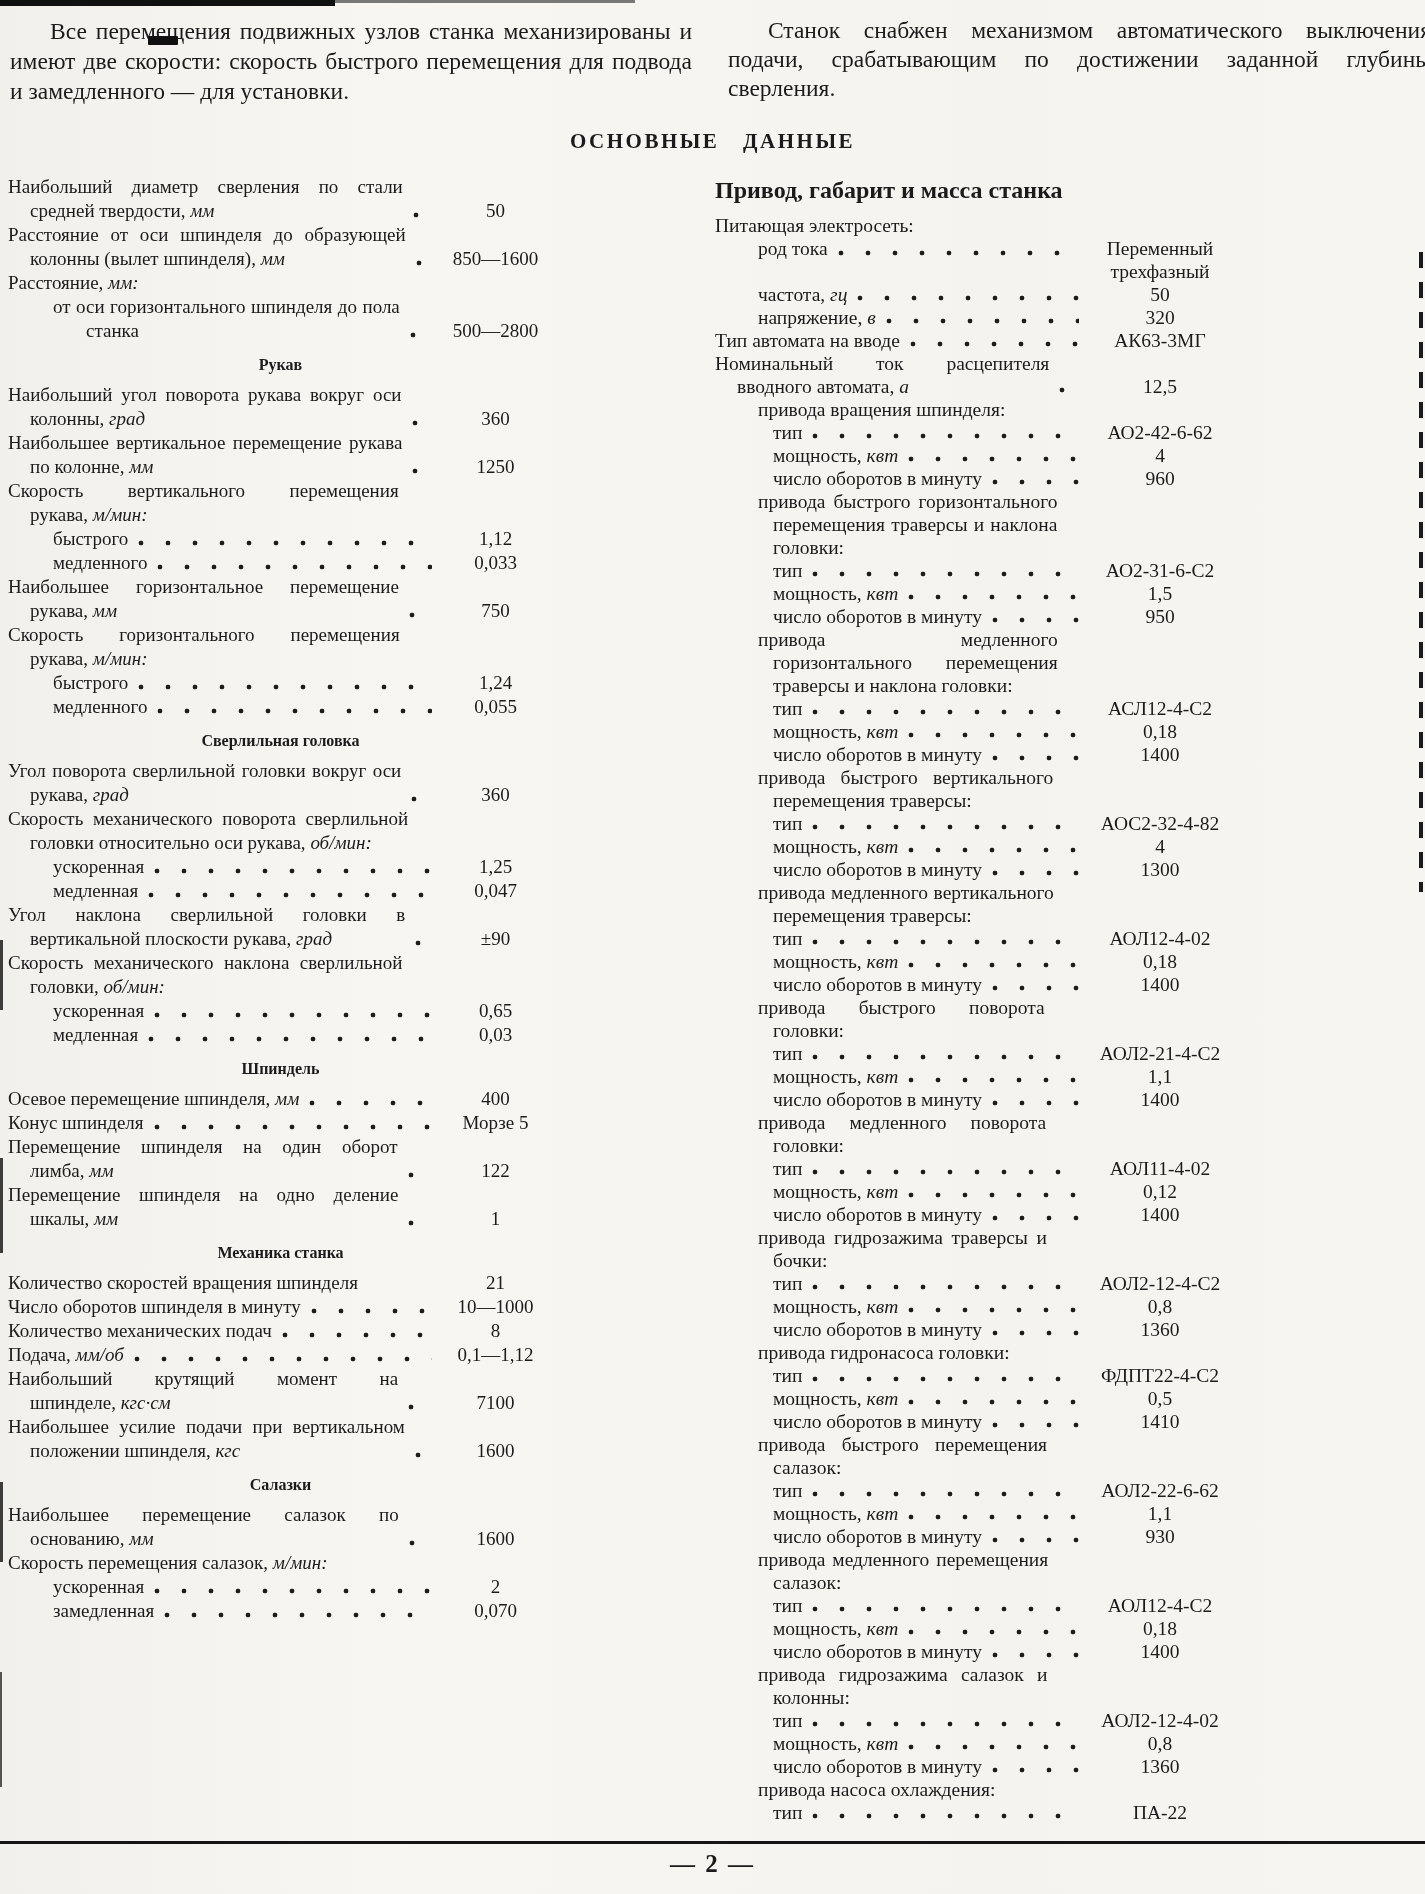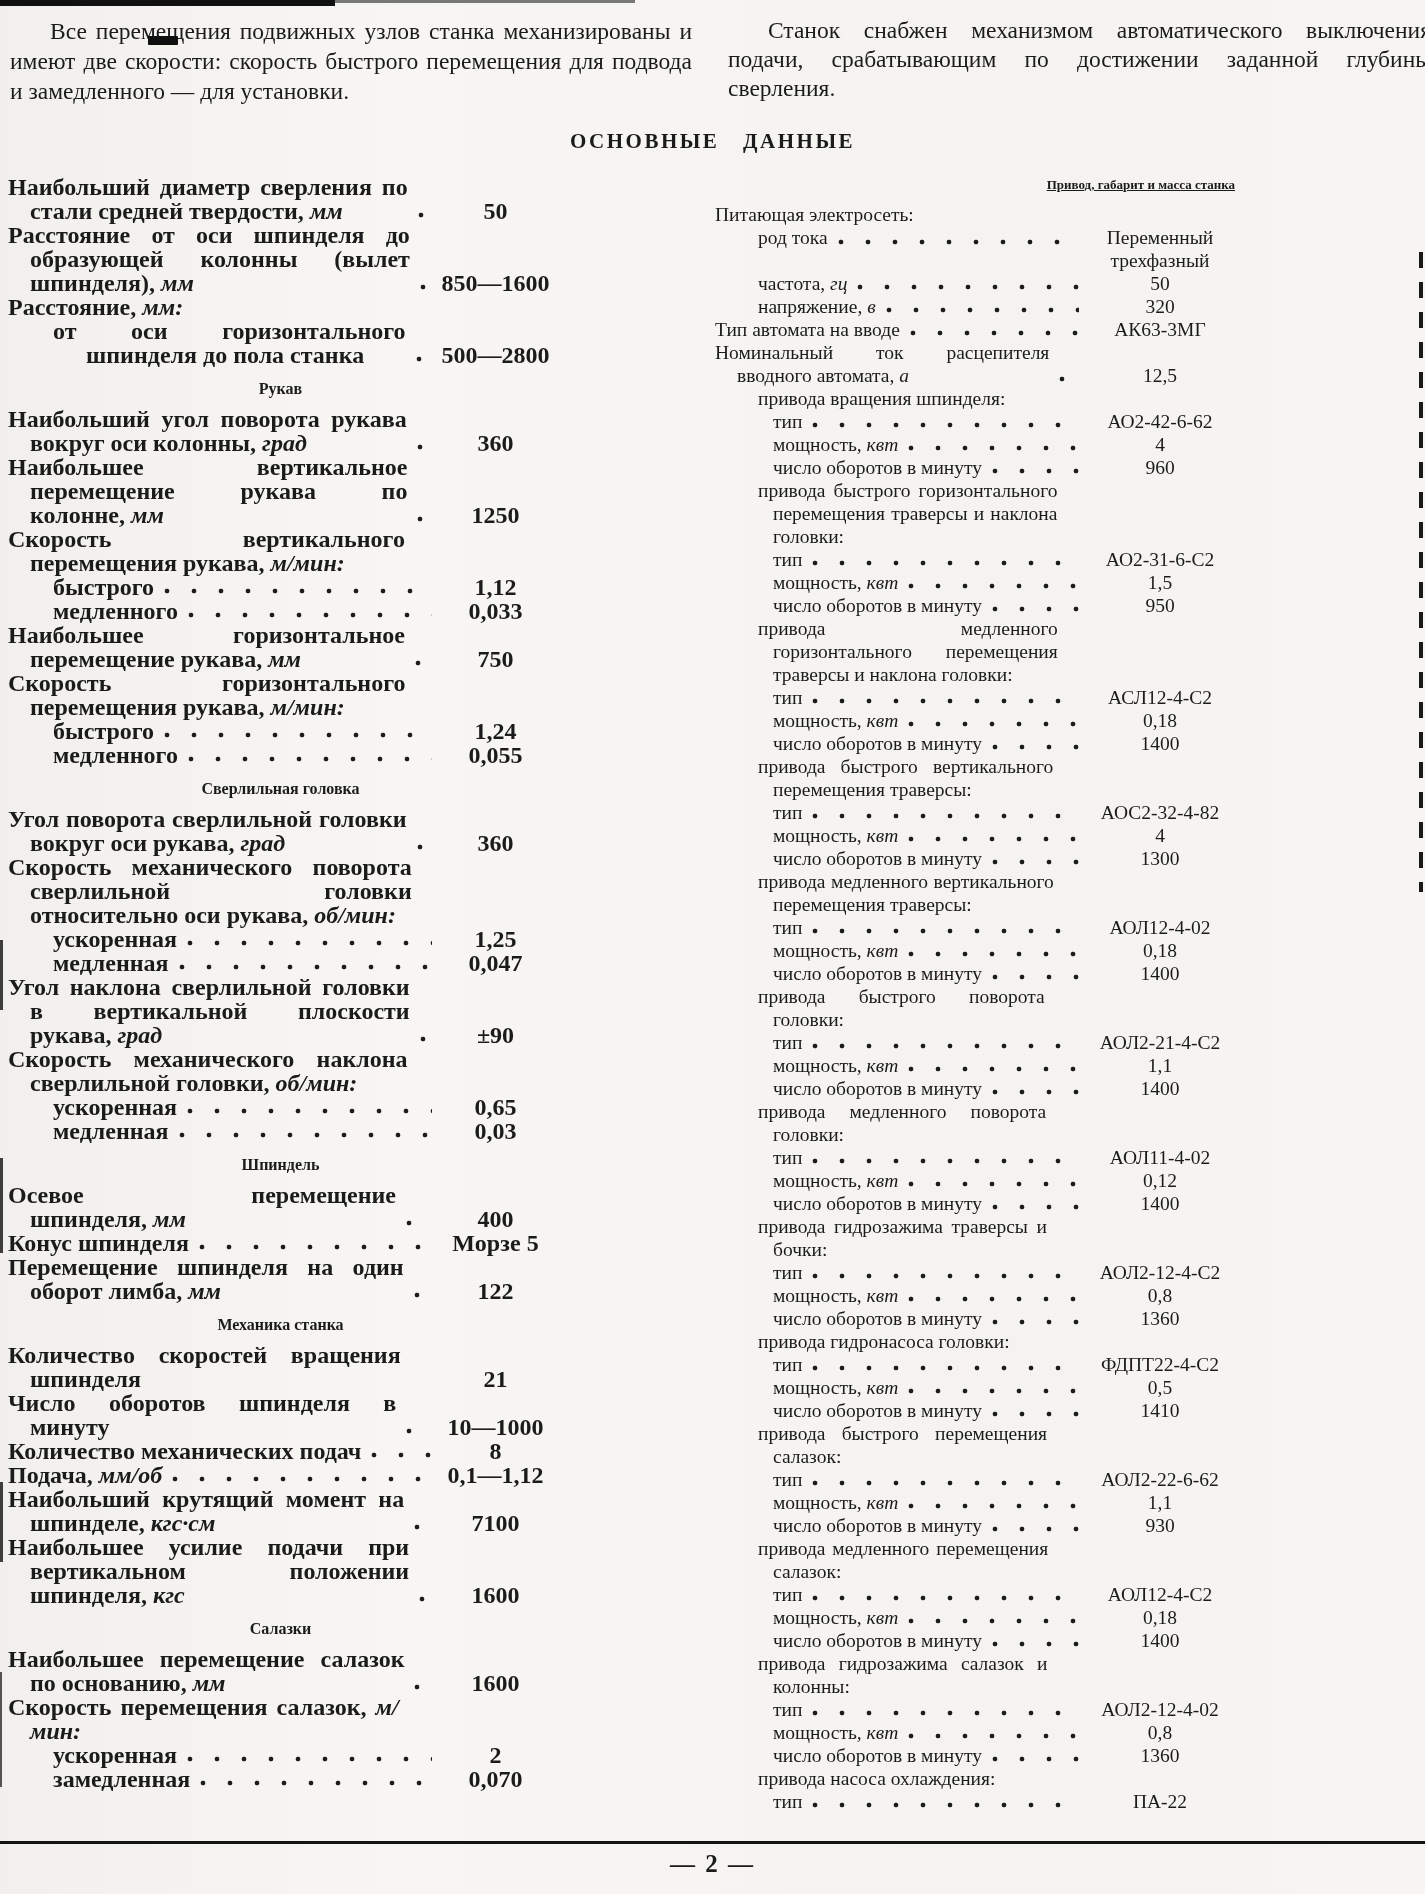--- a/index.html
+++ b/index.html
@@ -34,26 +34,26 @@
     margin:23px 0 0 0;text-align:center;font-size:21px;font-weight:bold;
     letter-spacing:2.5px;word-spacing:16px;
   }
 
   
   .columns{display:flex;margin-top:21px;padding-left:8px;}
   .col-left{width:545px;flex:0 0 auto;}
   .col-spacer{width:162px;flex:0 0 auto;}
   .col-right{width:520px;flex:0 0 auto;}
 
-  .right-heading{margin:2px 0 10px 0;text-align:right;font-size:13px;font-weight:bold;text-decoration:underline;}
+  .right-heading{margin:2px 0 10px 0;text-align:left;font-size:24px;font-weight:bold;}
 
   .sec{text-align:center;font-weight:bold;font-size:16px;margin:13px 0 9px 0;}
 
   .row{display:flex;align-items:stretch;}
-  .col-left .row{font-size:24px;line-height:24px;font-weight:bold;}
+  .col-left .row{font-size:19px;line-height:24px;}
   .col-right .row{font-size:19.5px;line-height:23px;}
 
   .row .txt{flex:0 1 auto;min-width:0;text-align:justify;padding-left:22px;text-indent:-22px;}
   .col-left .lvl1 .txt{padding-left:78px;text-indent:-33px;}
   .col-right .lvl1 .txt{padding-left:58px;text-indent:-15px;}
   .col-right .lvl2 .txt{padding-left:58px;text-indent:0;}
   .unit{font-style:italic;}
 
   .dots{
     flex:1 1 26px;min-width:10px;height:6px;align-self:flex-end;
@@ -215,20 +215,25 @@
         <div class="row lvl0">
           <div class="txt">Конус шпинделя</div>
           <div class="dots"></div>
           <div class="val">Морзе 5</div>
         </div>
         <div class="row lvl0">
           <div class="txt">Перемещение шпинделя на один оборот лимба,<i class="unit">&nbsp;мм</i></div>
           <div class="dots"></div>
           <div class="val">122</div>
         </div>
+        <div class="row lvl0">
+          <div class="txt">Перемещение шпинделя на одно деление шкалы,<i class="unit">&nbsp;мм</i></div>
+          <div class="dots"></div>
+          <div class="val">1</div>
+        </div>
         <div class="sec">Механика станка</div>
         <div class="row lvl0">
           <div class="txt">Количество скоростей вращения шпинделя</div>
           <div class="dots nodots"></div>
           <div class="val">21</div>
         </div>
         <div class="row lvl0">
           <div class="txt">Число оборотов шпинделя в минуту</div>
           <div class="dots"></div>
           <div class="val">10—1000</div>

